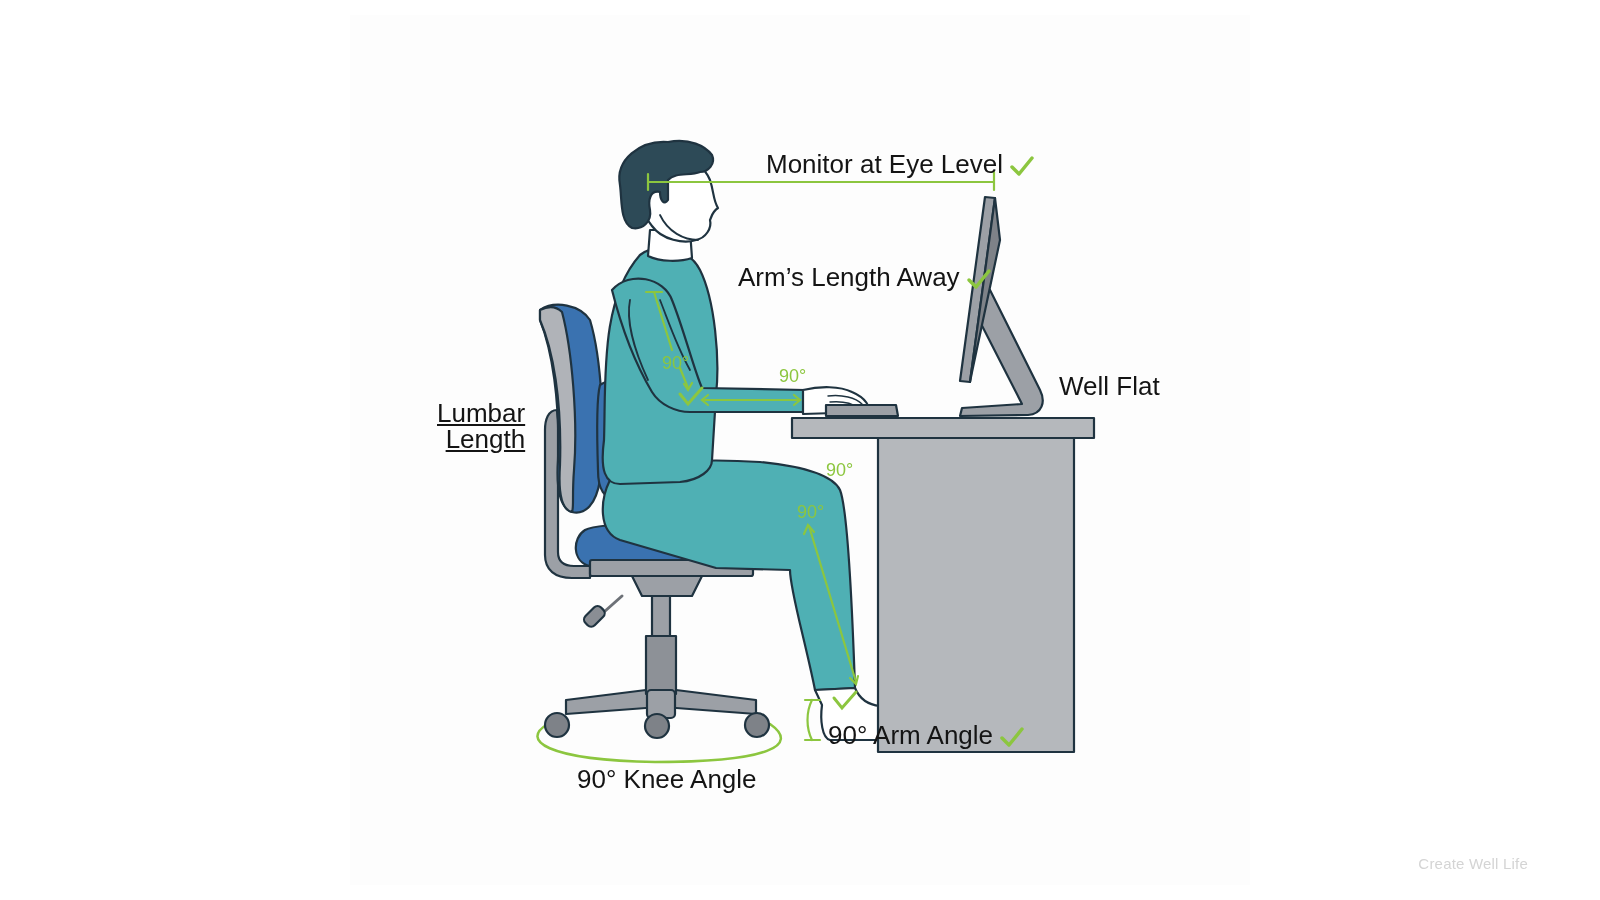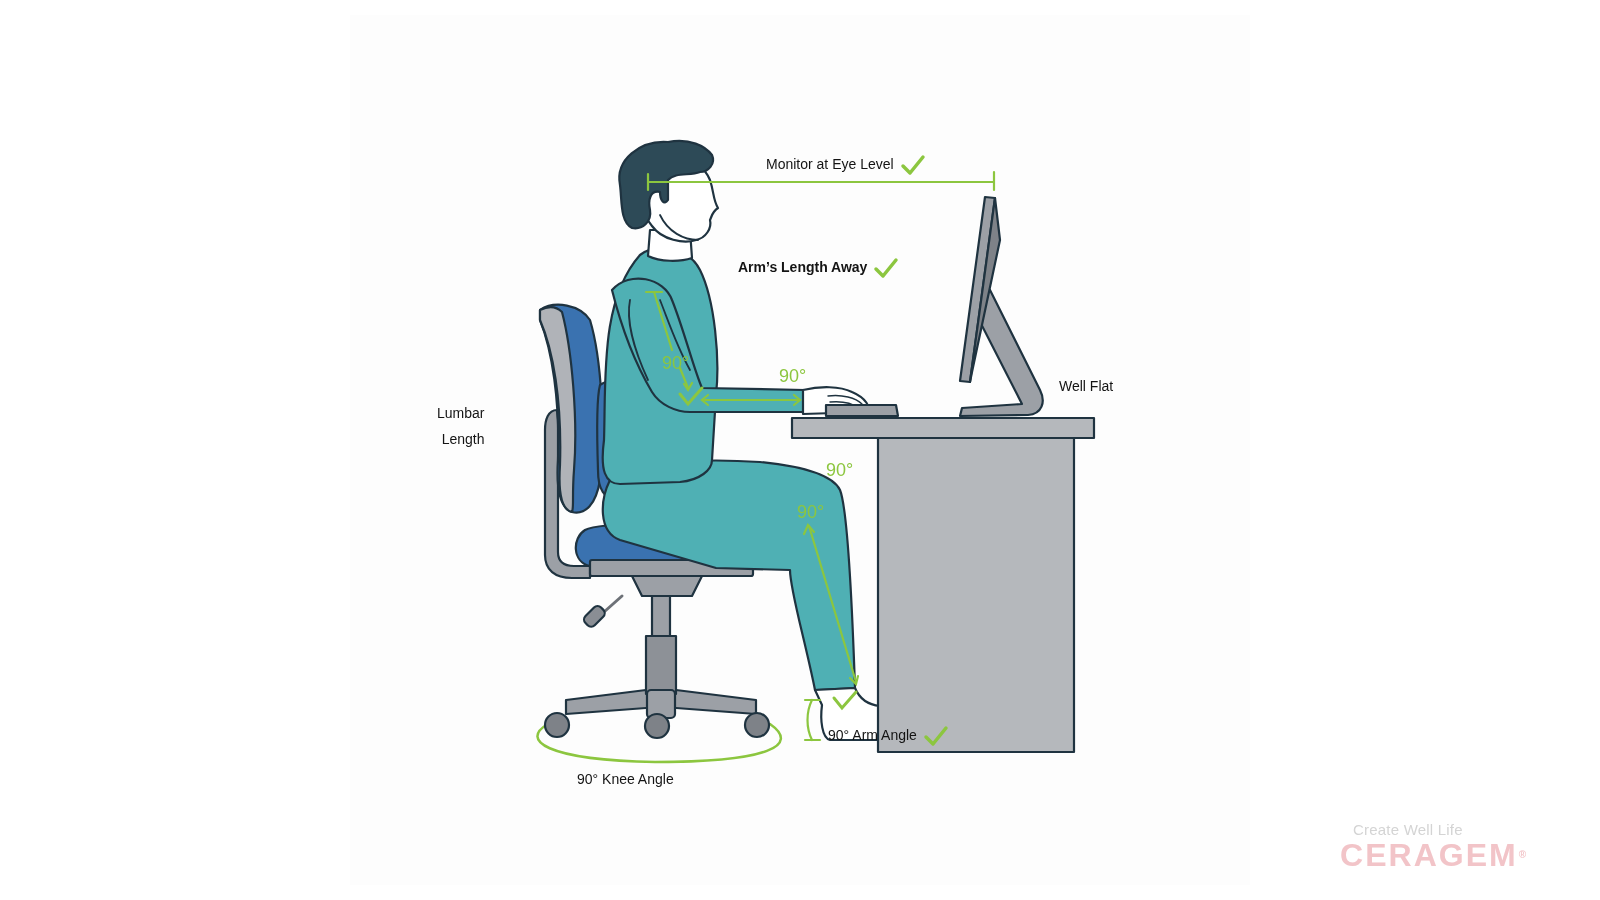--- a/index.html
+++ b/index.html
@@ -8,21 +8,21 @@
       background: #ffffff;
       font-family: "Liberation Sans", "DejaVu Sans", sans-serif;
       position: relative;
     }
     .panel {
       position: absolute; left: 350px; top: 15px; width: 900px; height: 870px;
       background: #fdfdfd;
     }
     .illustration { position: absolute; left: 0; top: 0; width: 1600px; height: 900px; }
     .label {
-      position: absolute; color: #141414; font-size: 14px; line-height: 26px;
+      position: absolute; color: #141414; font-size: 26px; line-height: 26px;
       white-space: nowrap;
     }
     .check {
       display: inline-block; vertical-align: middle; margin-left: 6px;
       width: 26px; height: 24px;
     }
     .angle {
       position: absolute; color: #8cc63f; font-size: 18px; line-height: 20px;
     }
     .brand { position: absolute; right: 72px; bottom: 28px; text-align: left; }
@@ -126,31 +126,31 @@
     <path d="M812 700 C806 712 806 728 812 740"></path>
   </g>
 </svg>
 
 <div class="label" style="left:766px; top:151px;">
   <span>Monitor at Eye Level</span><svg class="check" viewBox="0 0 26 24">
       <path d="M3 13 L10 20 L23 4" fill="none" stroke="#8cc63f" stroke-width="3.5" stroke-linecap="round" stroke-linejoin="round"></path>
     </svg>
 </div>
 
-<div class="label" style="left:738px; top:254px;font-weight:bold;">
+<div class="label" style="left:738px; top:264px;">
   <span>Arm’s Length Away</span><svg class="check" viewBox="0 0 26 24">
       <path d="M3 13 L10 20 L23 4" fill="none" stroke="#8cc63f" stroke-width="3.5" stroke-linecap="round" stroke-linejoin="round"></path>
     </svg>
 </div>
 
 <div class="label" style="left:1059px; top:373px;">
   <span>Well Flat</span>
 </div>
 
-<div class="label" style="left:431px; top:400px; text-align:right;">
+<div class="label" style="left:431px; top:400px; text-align:right;text-decoration:underline;">
   <div style="padding-left:6px;">Lumbar</div>
   <div>Length</div>
 </div>
 
 <div class="label" style="left:577px; top:766px;">
   <span>90° Knee Angle</span>
 </div>
 
 <div class="label" style="left:828px; top:722px;">
   <span>90° Arm Angle</span><svg class="check" viewBox="0 0 26 24">
@@ -158,14 +158,13 @@
     </svg>
 </div>
 
 <div class="angle" style="left:662px; top:353px;">90°</div>
 <div class="angle" style="left:779px; top:366px;">90°</div>
 <div class="angle" style="left:826px; top:460px;">90°</div>
 <div class="angle" style="left:797px; top:502px;">90°</div>
 
 <div class="brand">
   <div class="tagline">Create Well Life</div>
-  <div class="logo"><span>CERAGEM</span><span class="reg">®</span></div>
 </div>
 
 </body></html>

